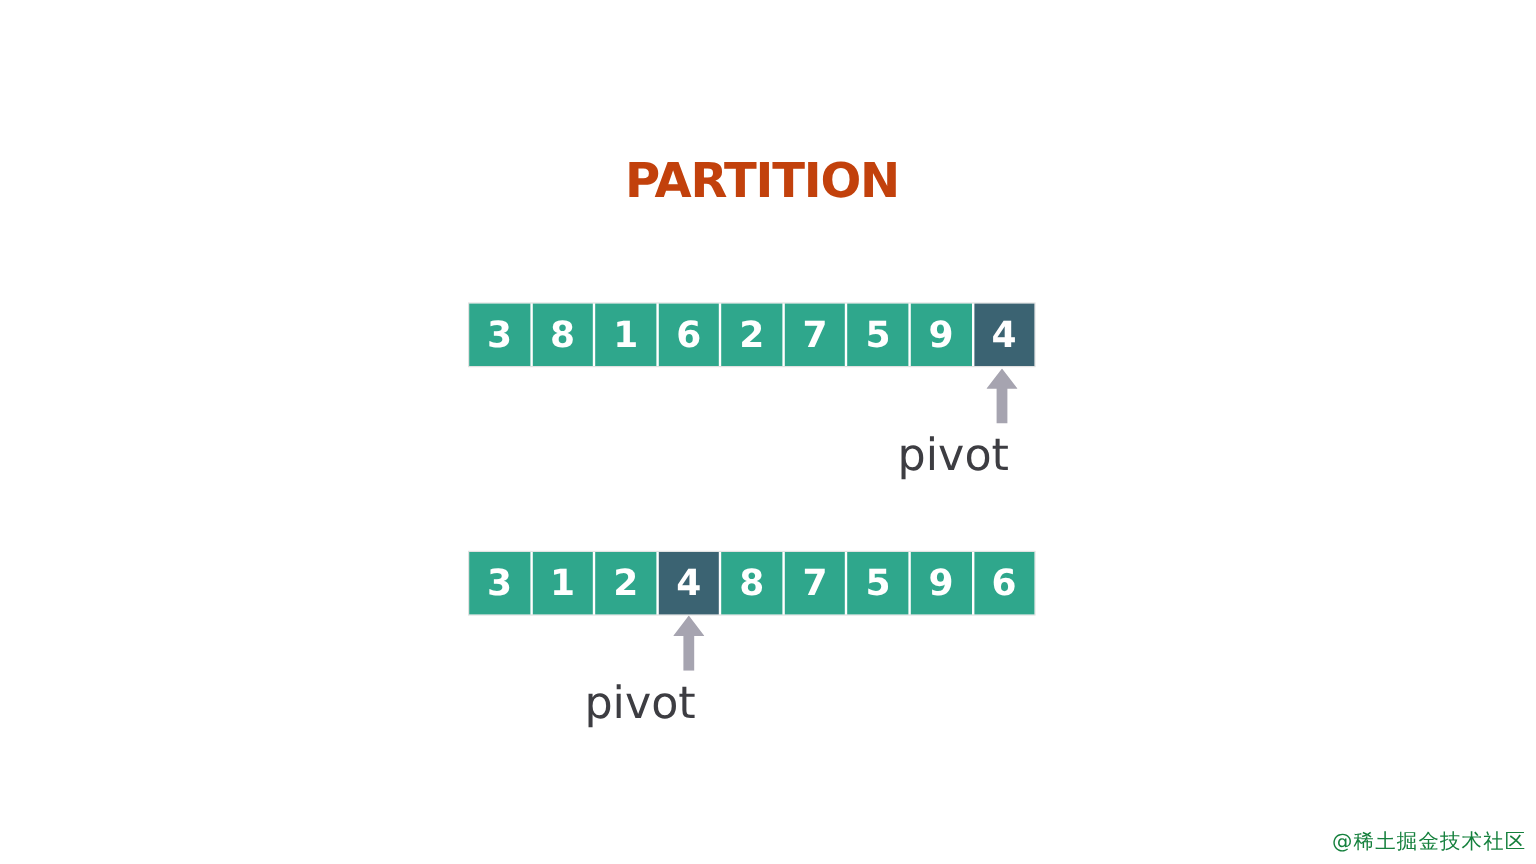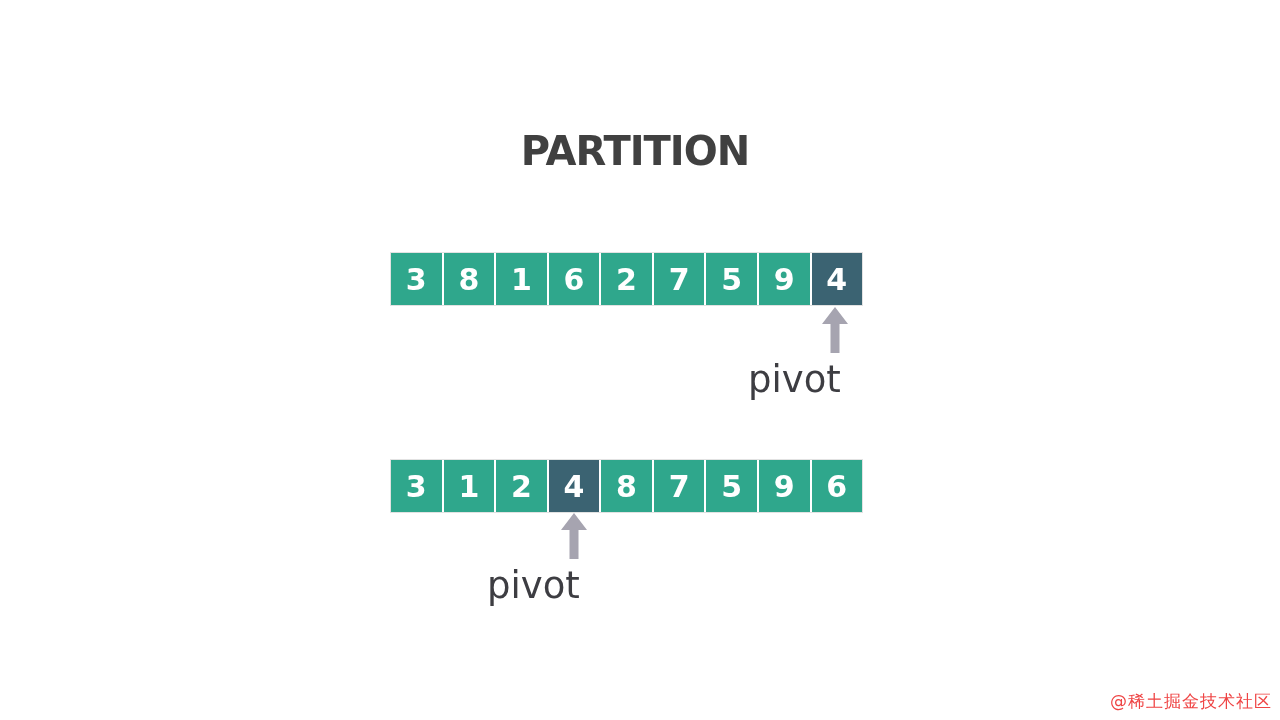--- a/index.html
+++ b/index.html
@@ -77,21 +77,21 @@
     font-size: 17px;
     color: #c9c9c9;
     letter-spacing: 1px;
   }
 </style>
 </head>
 <body>
 
 <div class="page">
 
-  <div class="title" style="color: #404040;">PARTITION</div>
+  <div class="title" style="color: #c2410c;">PARTITION</div>
 
   <div class="array-row row-0">
       <div class="cell">3</div>
       <div class="cell">8</div>
       <div class="cell">1</div>
       <div class="cell">6</div>
       <div class="cell">2</div>
       <div class="cell">7</div>
       <div class="cell">5</div>
       <div class="cell">9</div>
@@ -119,15 +119,15 @@
     </div>
 
   <div class="arrow arrow-1">
     <svg viewBox="0 0 26 46" xmlns="http://www.w3.org/2000/svg">
       <polygon class="arrow-shape" points="13,0 26,17 17.5,17 17.5,46 8.5,46 8.5,17 0,17" fill="#a6a4b0"></polygon>
     </svg>
   </div>
 
   <div class="pivot-label label-1" style="color: rgb(61, 61, 66);">pivot</div>
 
-  <div class="watermark" style="color: #ef4444;">@稀土掘金技术社区</div>
+  <div class="watermark" style="color: #15803d;">@稀土掘金技术社区</div>
 
 </div>
 
 </body></html>

